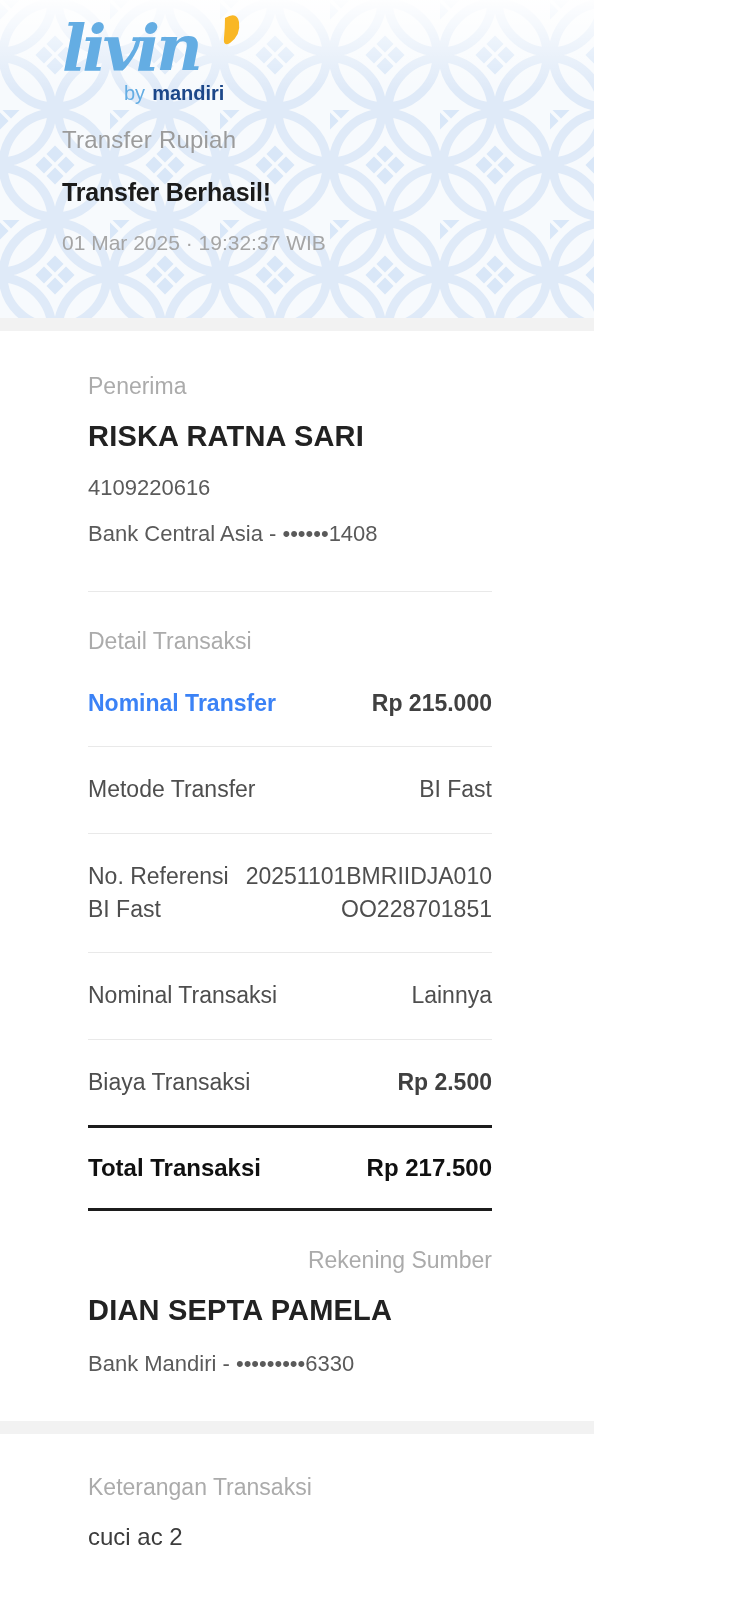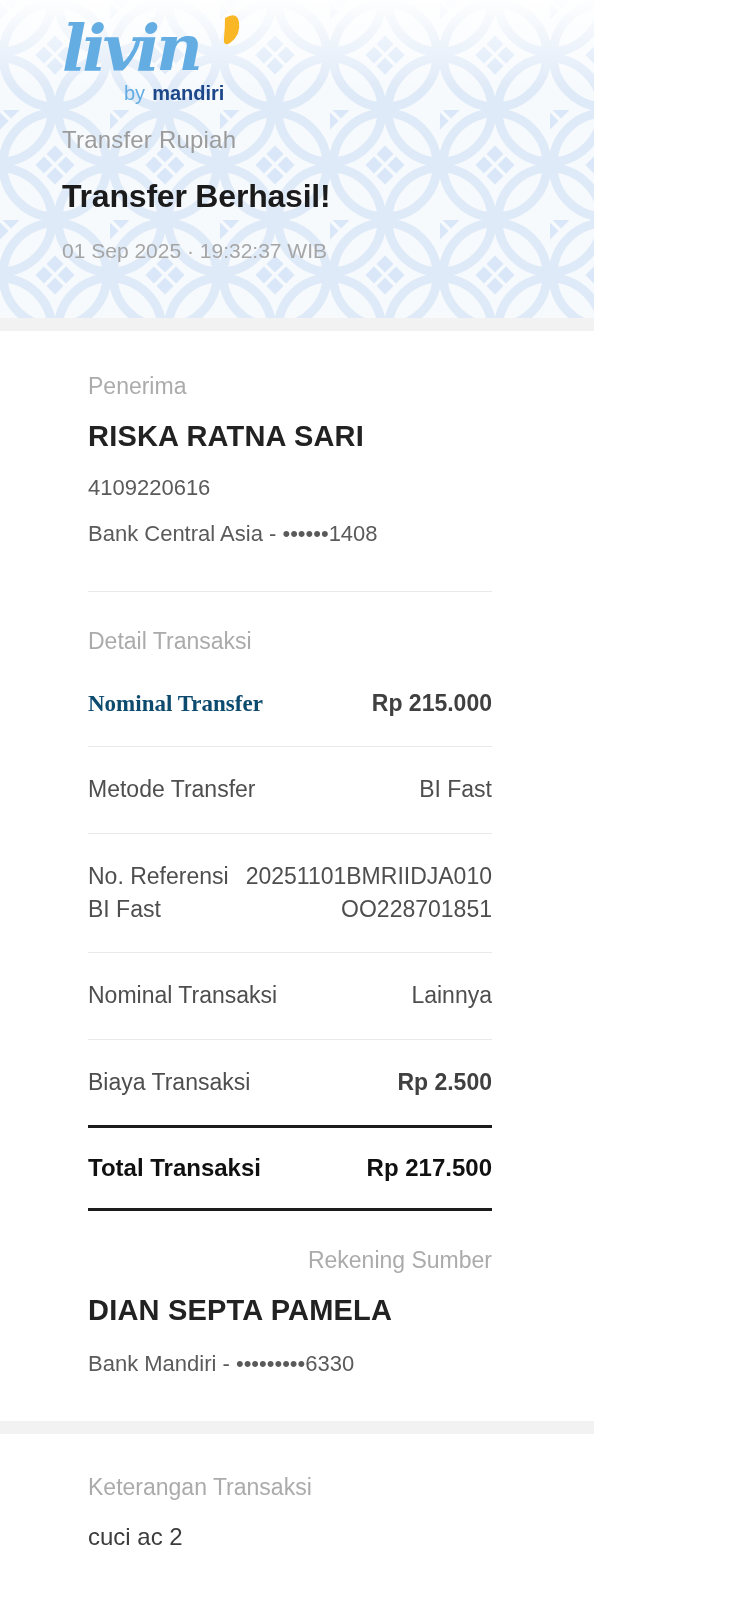--- a/index.html
+++ b/index.html
@@ -12,40 +12,40 @@
   .page { width:594px; height:1600px; display:flex; flex-direction:column; background:#ffffff; }
 
   
   .header { position:relative; height:318px; overflow:hidden; background:#f7fafd; flex:0 0 auto; }
   .header svg.pattern-bg { position:absolute; left:0; top:0; width:100%; height:100%; }
   .header .fade { position:absolute; left:0; top:0; width:100%; height:90px;
     background:linear-gradient(to bottom, rgba(255,255,255,0.95), rgba(255,255,255,0)); }
   .header-content { position:relative; z-index:2; padding:8px 0 0 62px; }
   .logo-block { width:190px; height:100px; }
   .h-sub   { font-size:24px; color:#9b9b9b; margin-top:14px; letter-spacing:0.2px; }
-  .h-title { font-size:32px; font-weight:700; color:#1b1b1b; margin-top:24px; letter-spacing:-0.2px; }
+  .h-title { font-size:25px; font-weight:700; color:#1b1b1b; margin-top:24px; letter-spacing:-0.2px; }
   .h-date  { font-size:21px; color:#a5a5a5; margin-top:24px; }
 
   .band { height:13px; background:#f2f2f2; flex:0 0 auto; }
 
   
   .card { background:#ffffff; padding:42px 102px 44px 88px; flex:0 0 auto; }
   .sec-label { font-size:23px; color:#ababab; }
   .big-name  { font-size:29px; font-weight:800; color:#222222; margin-top:20px; letter-spacing:0.2px; }
   .sub-line  { font-size:22px; color:#5a5a5a; margin-top:22px; }
   .divider   { border:none; border-top:1px solid #e9e9e9; margin-top:44px; }
   .detail-label { margin-top:36px; }
 
   .trows { margin-top:6px; }
   .trow { display:flex; justify-content:space-between; align-items:flex-start;
           padding:26px 0; border-bottom:1px solid #e9e9e9; }
   .trow:last-child { border-bottom:none; }
   .tlabel { font-size:23px; color:#4e4e4e; white-space:pre-line; line-height:1.45; }
   .tvalue { font-size:23px; color:#4e4e4e; white-space:pre-line; text-align:right; line-height:1.45; }
-  .trow.lb .tlabel { font-weight:700; color:#0c4a6e;font-family:Liberation Serif, serif; }
+  .trow.lb .tlabel { font-weight:700; color:#3b82f6; }
   .trow.vb .tvalue { font-weight:700; color:#404040; }
 
   .total-row { display:flex; justify-content:space-between; align-items:center;
                border-top:3px solid #1c1c1c; border-bottom:3px solid #1c1c1c;
                padding:26px 0; }
   .total-label, .total-value { font-size:24px; font-weight:700; color:#101010; }
 
   .source-label { margin-top:36px;text-align:right; }
 
   
@@ -89,21 +89,21 @@
 
     <div class="header-content">
       <svg class="logo-block" viewBox="0 0 190 100" xmlns="http://www.w3.org/2000/svg">
         <text x="0" y="62" font-family="DejaVu Serif, serif" font-style="italic" font-weight="bold" font-size="64" letter-spacing="-4" fill="#64ade3">livin</text>
         <path d="M163 10 q12 -7 14 4 q2 13 -9 21 q-7 4 -6 -5 q1 -10 1 -20 z" fill="#f9b725"></path>
         <text x="62" y="92" font-size="20" fill="#64ade3"><tspan>by</tspan><tspan dx="7" font-weight="bold" fill="#1c4789">mandiri</tspan></text>
       </svg>
 
       <div class="h-sub">Transfer Rupiah</div>
       <div class="h-title">Transfer Berhasil!</div>
-      <div class="h-date">01 Sep 2025 · 19:32:37 WIB</div>
+      <div class="h-date">01 Mar 2025 · 19:32:37 WIB</div>
     </div>
   </div>
 
   <div class="band"></div>
 
   <div class="card">
 
     <div class="sec-label">Penerima</div>
     <div class="big-name">RISKA RATNA SARI</div>
     <div class="sub-line">4109220616</div>

